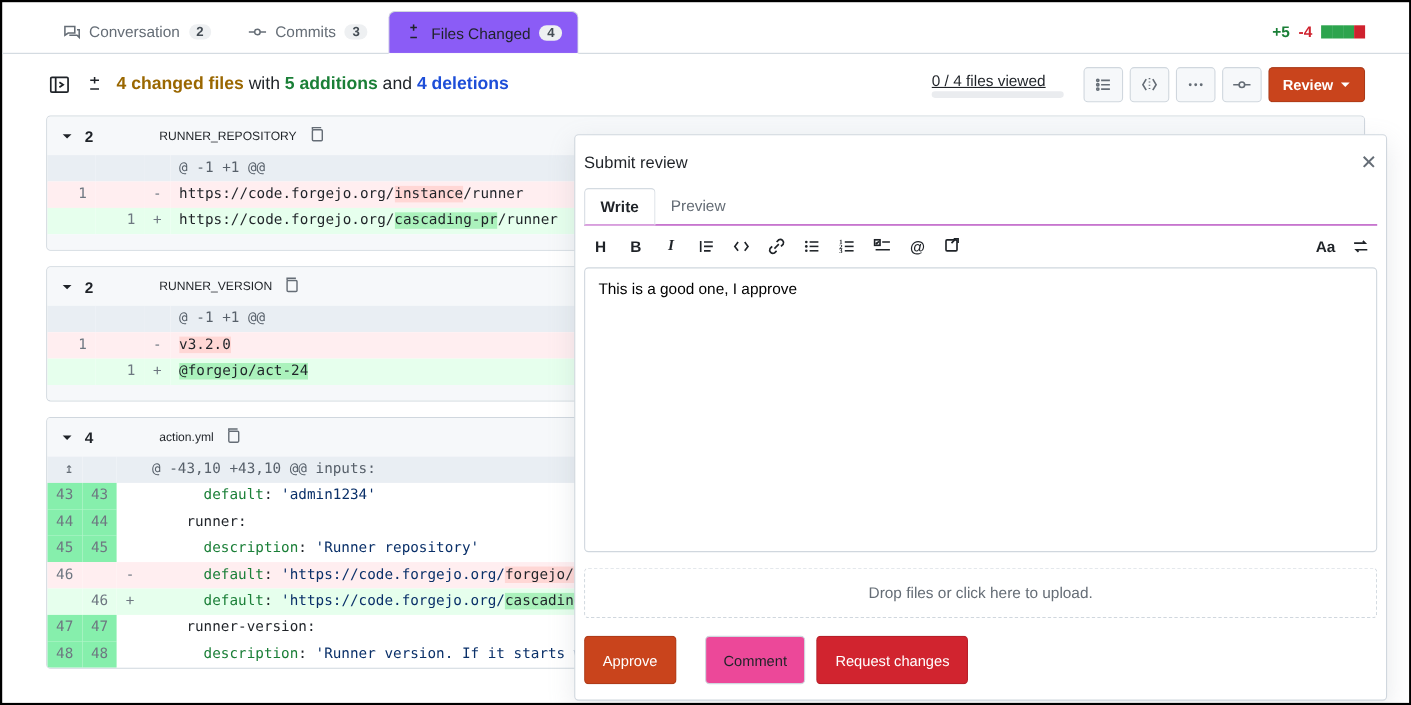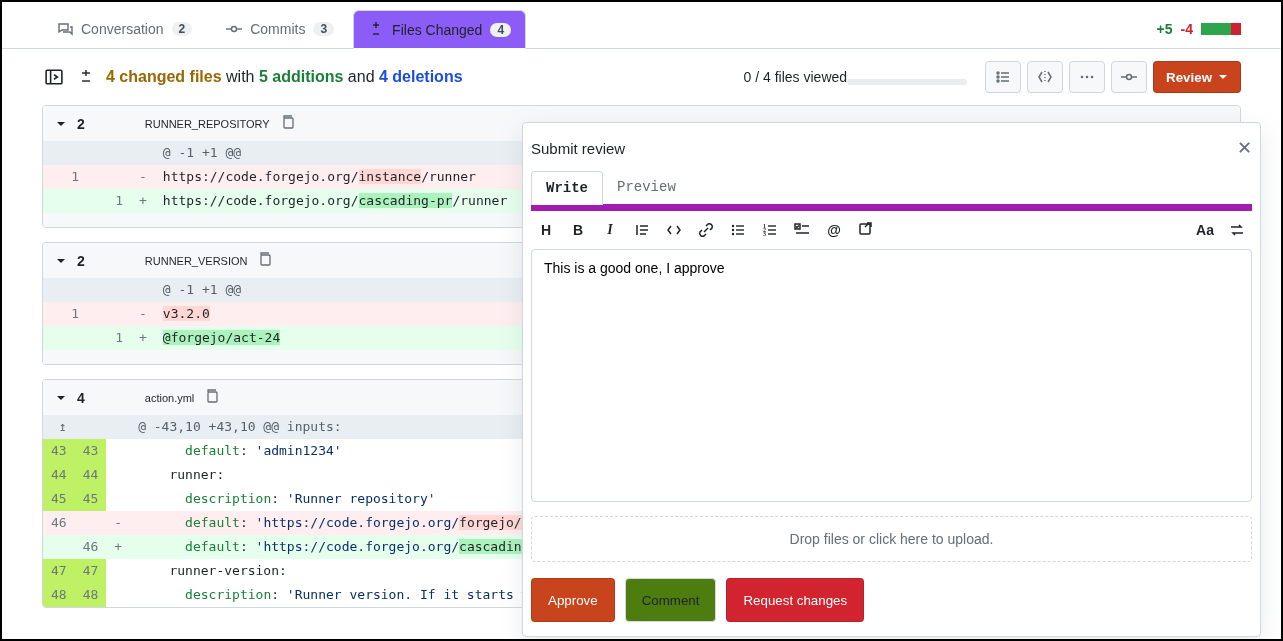--- a/index.html
+++ b/index.html
@@ -16,65 +16,65 @@
 .diff-bar span { flex: 1; }
 .diff-bar .add { background: #2da44e; }
 .diff-bar .del { background: #cf222e; }
 .summary-row { display: flex; align-items: center; padding: 12px 40px; gap: 8px; }
 .summary-row .icon-btn { width: 24px; height: 24px; display: inline-flex; align-items: center; justify-content: center; cursor: pointer; }
 .summary-text { font-size: 16px; }
 .summary-text .changed-files { color: #9a6700; font-weight: 600; }
 .summary-text .adds { color: #1a7f37; font-weight: 600; }
 .summary-text .dels { color: #1d4ed8; font-weight: 600; }
 .right-tools { margin-left: auto; display: flex; align-items: center; gap: 6px; }
-.viewed-block { display: flex; align-items: flex-end; margin-right: 12px; }
+.viewed-block { display: flex; flex-direction: column; margin-right: 12px; text-decoration: underline; }
 .viewed-text { font-size: 14px; color: #1f2328; }
 .viewed-bar { width: 120px; height: 6px; background: #eaecef; border-radius: 3px; margin-top: 2px; }
 .tool-btn { height: 32px; min-width: 36px; padding: 0 8px; background: #f6f8fa; border: 1px solid #d0d7de; border-radius: 4px; display: inline-flex; align-items: center; justify-content: center; cursor: pointer; color: #656d76; }
 .review-btn { background: #c9441c; color: #fff; border: 1px solid rgba(0,0,0,0.15); font-weight: 600; padding: 0 12px; display: inline-flex; align-items: center; gap: 6px; height: 32px; border-radius: 4px; cursor: pointer; }
 .file-card { margin: 0 40px 14px 40px; border: 1px solid #d0d7de; border-radius: 4px; overflow: hidden; }
 .file-header { display: flex; align-items: center; gap: 10px; padding: 8px 12px; background: #f6f8fa; }
 .caret { width: 12px; height: 12px; display: inline-block; }
 .file-count { font-weight: 700; }
 .mini-diff-bar { display: inline-flex; width: 40px; height: 12px; }
 .mini-diff-bar span { flex: 1; }
 .file-name { font-family: Liberation Sans, sans-serif; font-size: 11px; }
 .copy-icon { color: #656d76; cursor: pointer; }
 .code-table { width: 100%; border-collapse: collapse; font-family: ui-monospace, SFMono-Regular, "SF Mono", Menlo, Consolas, monospace; font-size: 13px; }
 .code-table td { padding: 1px 8px; white-space: pre; line-height: 22px; }
-.line-num { width: 44px; text-align: right; color: #6e7781; background: #bef264; user-select: none; border-right: 0; }
+.line-num { width: 44px; text-align: right; color: #6e7781; background: #86efac; user-select: none; border-right: 0; }
 .hunk-row td { background: #e9eef3; color: #57606a; }
 .sign-col { width: 18px; text-align: center; color: #6e7781; }
 .del-row .line-num { background: #ffeef0; }
 .del-row td { background: #ffeef0; }
 .add-row .line-num { background: #e6ffed; }
 .add-row td { background: #e6ffed; }
 .hl-del { background: #ffd7d5; }
 .hl-add { background: #abf2bc; }
 .footer-pad td { background: #f6f8fa; height: 14px; }
 .expand-icon { display: inline-block; width: 14px; color: #656d76; }
 .yaml-key { color: #1a7f37; }
 .yaml-str { color: #0a3069; }
 
 .review-panel { position: absolute; top: 120px; left: 520px; right: 20px; bottom: 2px; background: #fff; border: 1px solid #d0d7de; border-radius: 4px; padding: 14px 8px; display: flex; flex-direction: column; box-shadow: 0 8px 24px rgba(140,149,159,0.2); }
 .review-panel-header { display: flex; align-items: center; justify-content: space-between; }
 .review-panel-title { font-size: 15px; }
 .close-btn { font-size: 18px; cursor: pointer; color: #656d76; background: none; border: none; }
-.editor-tabs { display: flex; border-bottom: 7px solid #a21caf; margin-top: 12px; font-family: Liberation Mono, monospace; }
+.editor-tabs { display: flex; border-bottom: 1px solid #a21caf; margin-top: 12px; }
 .editor-tab { padding: 8px 14px; cursor: pointer; color: #656d76; }
 .editor-tab.active { border: 1px solid #d0d7de; border-bottom-color: #fff; border-radius: 4px 4px 0 0; margin-bottom: -1px; color: #1f2328; font-weight: 600; }
 .toolbar { display: flex; align-items: center; gap: 14px; padding: 10px 6px; color: #1f2328; }
 .toolbar .spacer { flex: 1; }
 .toolbar-icon { width: 18px; height: 18px; display: inline-flex; align-items: center; justify-content: center; cursor: pointer; font-weight: 700; font-family: Georgia, serif; }
 .textarea { width: 100%; flex: 1; min-height: 180px; border: 1px solid #d0d7de; border-radius: 4px; padding: 10px 12px; font-family: inherit; font-size: 14px; resize: none; outline: none; }
 .dropzone { margin-top: 14px; border: 1px dashed #d0d7de; border-radius: 4px; padding: 14px; text-align: center; color: #656d76; }
 .action-row { display: flex; gap: 10px; margin-top: 16px; }
 .btn { height: 44px; padding: 0 16px; border-radius: 4px; font-weight: 400; cursor: pointer; border: 1px solid rgba(0,0,0,0.12); display: inline-flex; align-items: center; }
 .btn-approve { background: #c9441c; color: #fff; }
-.btn-comment { background: #4d7c0f; color: #1f2328; border: 1px solid #d0d7de; }
+.btn-comment { background: #ec4899; color: #1f2328; border: 1px solid #d0d7de; margin-left: 16px; }
 .btn-request { background: #d1242f; color: #fff; }
 </style>
 </head>
 <body>
 
 <div class="tabs-header">
   <div class="tabs">
     <div class="tab">
       <svg width="16" height="16" viewBox="0 0 16 16" fill="none" stroke="currentColor" stroke-width="1.4">
           <path d="M2 3h9v6H5l-3 2V3z"></path>

